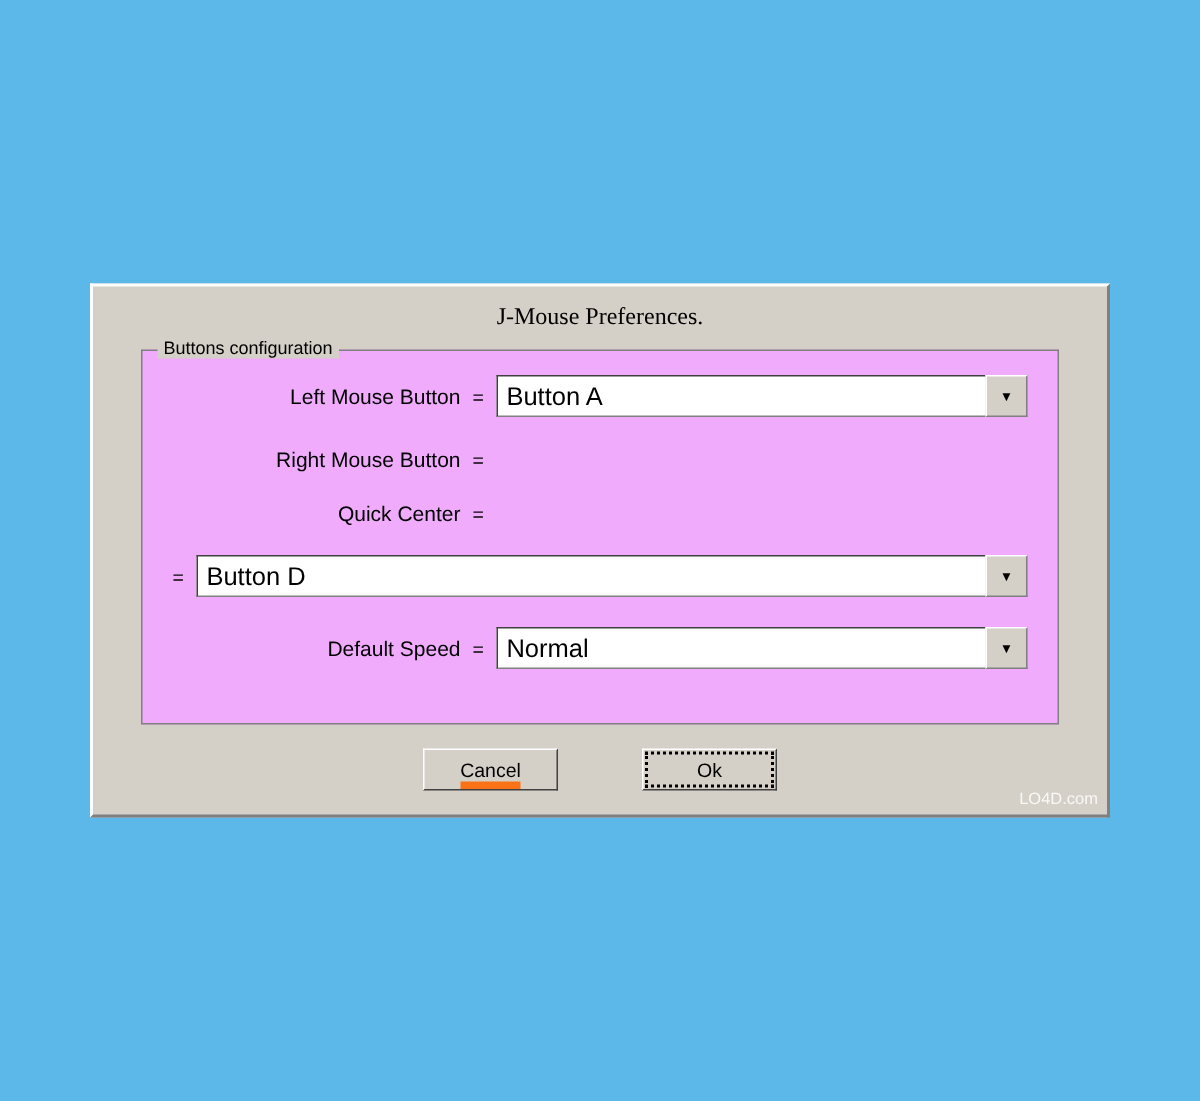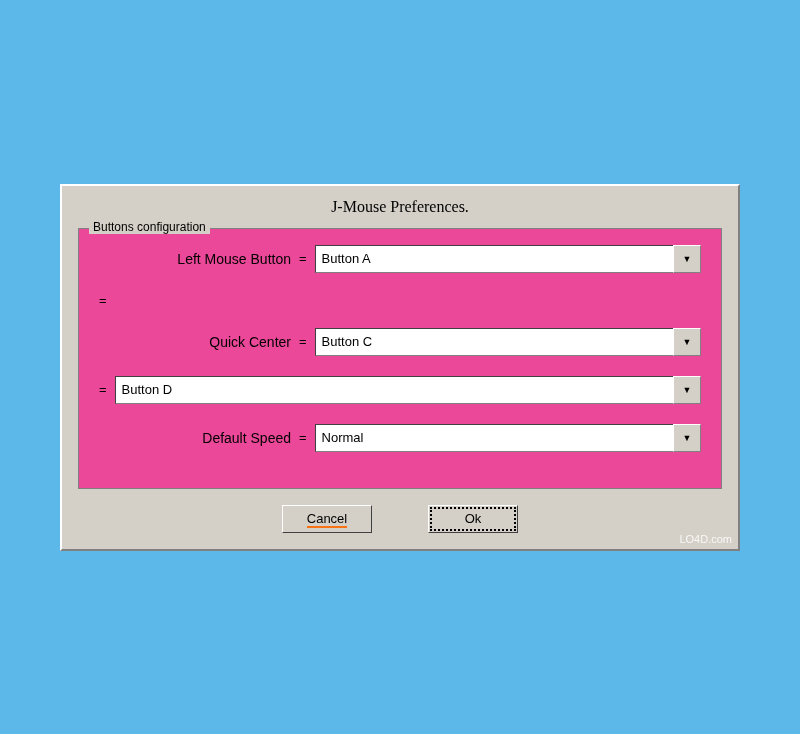--- a/index.html
+++ b/index.html
@@ -17,37 +17,37 @@
       justify-content: center;
       font-family: 'Segoe UI', Tahoma, Arial, sans-serif;
     }
 
     .dialog {
       background: #d4d0c8;
       border: 2px solid #ffffff;
       border-right-color: #808080;
       border-bottom-color: #808080;
       width: 680px;
-      padding: 12px 16px 16px;
+      padding: 12px 32px 16px;
       position: relative;
     }
 
     .dialog-title {
       text-align: center;
       font-size: 16px;
       font-weight: normal;
       margin-bottom: 12px;
       color: #000000;
       font-family: 'Times New Roman', serif;
     }
 
     .group-box {
       border: 1px solid #808080;
       border-top: 1px solid #808080;
-      background: #ec4899;
+      background: #f0abfc;
       padding: 16px 20px 20px;
       position: relative;
       margin-bottom: 16px;
     }
 
     .group-box-legend {
       position: absolute;
       top: -9px;
       left: 10px;
       background: #d4d0c8;
@@ -89,21 +89,21 @@
     .field-select {
       width: 100%;
       height: 28px;
       background: #ffffff;
       border: 1px solid #808080;
       border-top-color: #404040;
       border-left-color: #404040;
       appearance: none;
       -webkit-appearance: none;
       padding: 2px 30px 2px 6px;
-      font-size: 13px;
+      font-size: 17px;
       color: #000000;
       cursor: pointer;
     }
 
     .select-arrow {
       position: absolute;
       right: 0;
       top: 0;
       width: 28px;
       height: 28px;
@@ -145,21 +145,21 @@
       position: relative;
     }
 
     .btn-ok {
       outline: 2px dotted #000000;
       outline-offset: -4px;
       margin-left: 40px;
     }
 
     .btn-cancel span {
-      border-bottom: 2px solid #f97316;
+      border-bottom: 5px solid #f97316;
     }
 
     .watermark {
       position: absolute;
       bottom: 4px;
       right: 6px;
       font-size: 11px;
       color: #ffffff;
       opacity: 0.85;
       font-weight: normal;
@@ -175,26 +175,26 @@
   <div class="group-box">
     <span class="group-box-legend">Buttons configuration</span>
 
     <div id="fields-container">
         <div class="field-row">
           <div class="field-label">Left Mouse Button</div>
           <div class="field-equals">=</div>
           <div class="field-select-wrapper"><select class="field-select"><option value="Button A">Button A</option><option value="Button B">Button B</option><option value="Button C">Button C</option><option value="Button D">Button D</option></select><div class="select-arrow"></div></div>
         </div>
         <div class="field-row">
+          <div class="field-label">Right Mouse Button</div>
           <div class="field-equals">=</div>
         </div>
         <div class="field-row">
           <div class="field-label">Quick Center</div>
           <div class="field-equals">=</div>
-          <div class="field-select-wrapper"><select class="field-select"><option value="Button A">Button A</option><option value="Button B">Button B</option><option value="Button C" selected="">Button C</option><option value="Button D">Button D</option></select><div class="select-arrow"></div></div>
         </div>
         <div class="field-row">
           <div class="field-equals">=</div>
           <div class="field-select-wrapper"><select class="field-select"><option value="Button A">Button A</option><option value="Button B">Button B</option><option value="Button C">Button C</option><option value="Button D" selected="">Button D</option></select><div class="select-arrow"></div></div>
         </div>
         <div class="field-row">
           <div class="field-label">Default Speed</div>
           <div class="field-equals">=</div>
           <div class="field-select-wrapper"><select class="field-select"><option value="Slow">Slow</option><option value="Normal" selected="">Normal</option><option value="Fast">Fast</option></select><div class="select-arrow"></div></div>
         </div>

